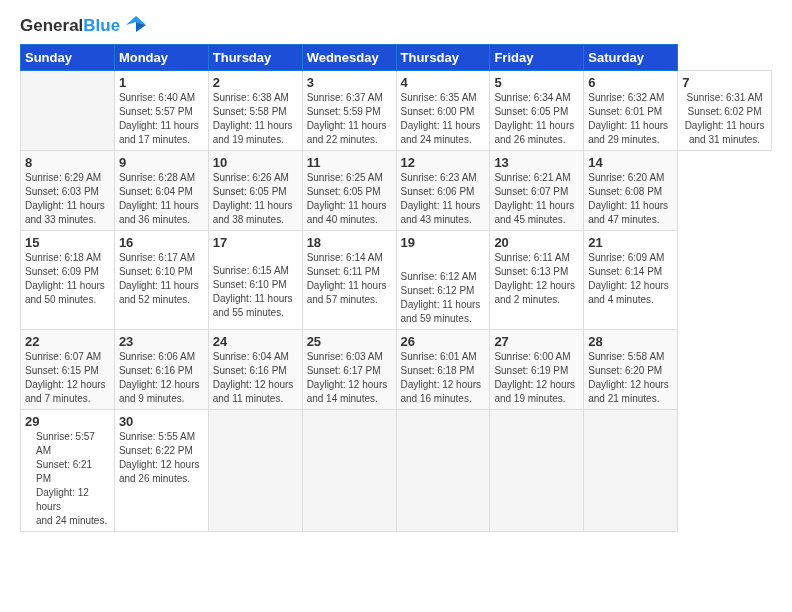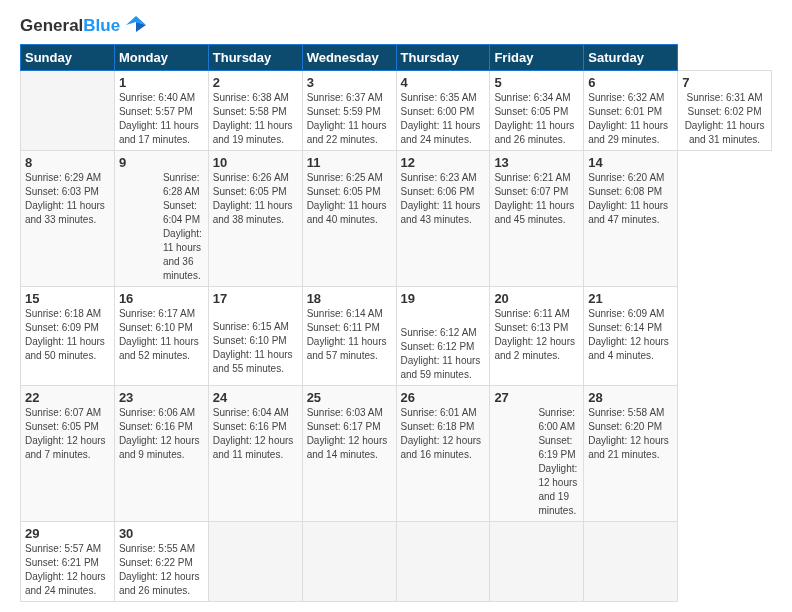--- a/index.html
+++ b/index.html
@@ -39,21 +39,21 @@
     .calendar-subtitle {
       font-size: 16px;
       color: #555;
     }
     table {
       width: 100%;
       border-collapse: collapse;
       table-layout: fixed;
     }
     thead tr th {
-      background: #0c4a6e;
+      background: #1d4ed8;
       color: #fff;
       font-size: 13px;
       font-weight: bold;
       padding: 5px 4px;
       text-align: left;
       border: 1px solid #1976D2;
     }
     tbody tr td {
       vertical-align: top;
       padding: 4px 4px 3px 4px;
@@ -171,21 +171,21 @@
         <tr>
           <td>
             <span class="day-num">8</span>
             <div class="day-info" style="white-space: pre-line;">Sunrise: 6:29 AM
 Sunset: 6:03 PM
 Daylight: 11 hours
 and 33 minutes.</div>
           </td>
           <td>
             <span class="day-num">9</span>
-            <div class="day-info" style="white-space: pre-line; margin-left: 44px;">Sunrise: 6:28 AM
+            <div class="day-info" style="white-space: pre-line;">Sunrise: 6:28 AM
 Sunset: 6:04 PM
 Daylight: 11 hours
 and 36 minutes.</div>
           </td>
           <td>
             <span class="day-num">10</span>
             <div class="day-info" style="white-space: pre-line;">Sunrise: 6:26 AM
 Sunset: 6:05 PM
 Daylight: 11 hours
 and 38 minutes.</div>
@@ -267,21 +267,21 @@
             <div class="day-info" style="white-space: pre-line;">Sunrise: 6:09 AM
 Sunset: 6:14 PM
 Daylight: 12 hours
 and 4 minutes.</div>
           </td>
         </tr>
         <tr>
           <td>
             <span class="day-num">22</span>
             <div class="day-info" style="white-space: pre-line;">Sunrise: 6:07 AM
-Sunset: 6:05 PM
+Sunset: 6:15 PM
 Daylight: 12 hours
 and 7 minutes.</div>
           </td>
           <td>
             <span class="day-num">23</span>
             <div class="day-info" style="white-space: pre-line;">Sunrise: 6:06 AM
 Sunset: 6:16 PM
 Daylight: 12 hours
 and 9 minutes.</div>
           </td>
@@ -301,37 +301,37 @@
           </td>
           <td>
             <span class="day-num">26</span>
             <div class="day-info" style="white-space: pre-line;">Sunrise: 6:01 AM
 Sunset: 6:18 PM
 Daylight: 12 hours
 and 16 minutes.</div>
           </td>
           <td>
             <span class="day-num">27</span>
-            <div class="day-info" style="white-space: pre-line; margin-left: 44px;">Sunrise: 6:00 AM
+            <div class="day-info" style="white-space: pre-line;">Sunrise: 6:00 AM
 Sunset: 6:19 PM
 Daylight: 12 hours
 and 19 minutes.</div>
           </td>
           <td>
             <span class="day-num">28</span>
             <div class="day-info" style="white-space: pre-line;">Sunrise: 5:58 AM
 Sunset: 6:20 PM
 Daylight: 12 hours
 and 21 minutes.</div>
           </td>
         </tr>
         <tr>
           <td>
             <span class="day-num">29</span>
-            <div class="day-info" style="white-space: pre-line;">Sunrise: 5:57 AM
+            <div class="day-info" style="white-space: pre-line; margin-left: 11px;">Sunrise: 5:57 AM
 Sunset: 6:21 PM
 Daylight: 12 hours
 and 24 minutes.</div>
           </td>
           <td>
             <span class="day-num">30</span>
             <div class="day-info" style="white-space: pre-line;">Sunrise: 5:55 AM
 Sunset: 6:22 PM
 Daylight: 12 hours
 and 26 minutes.</div>

